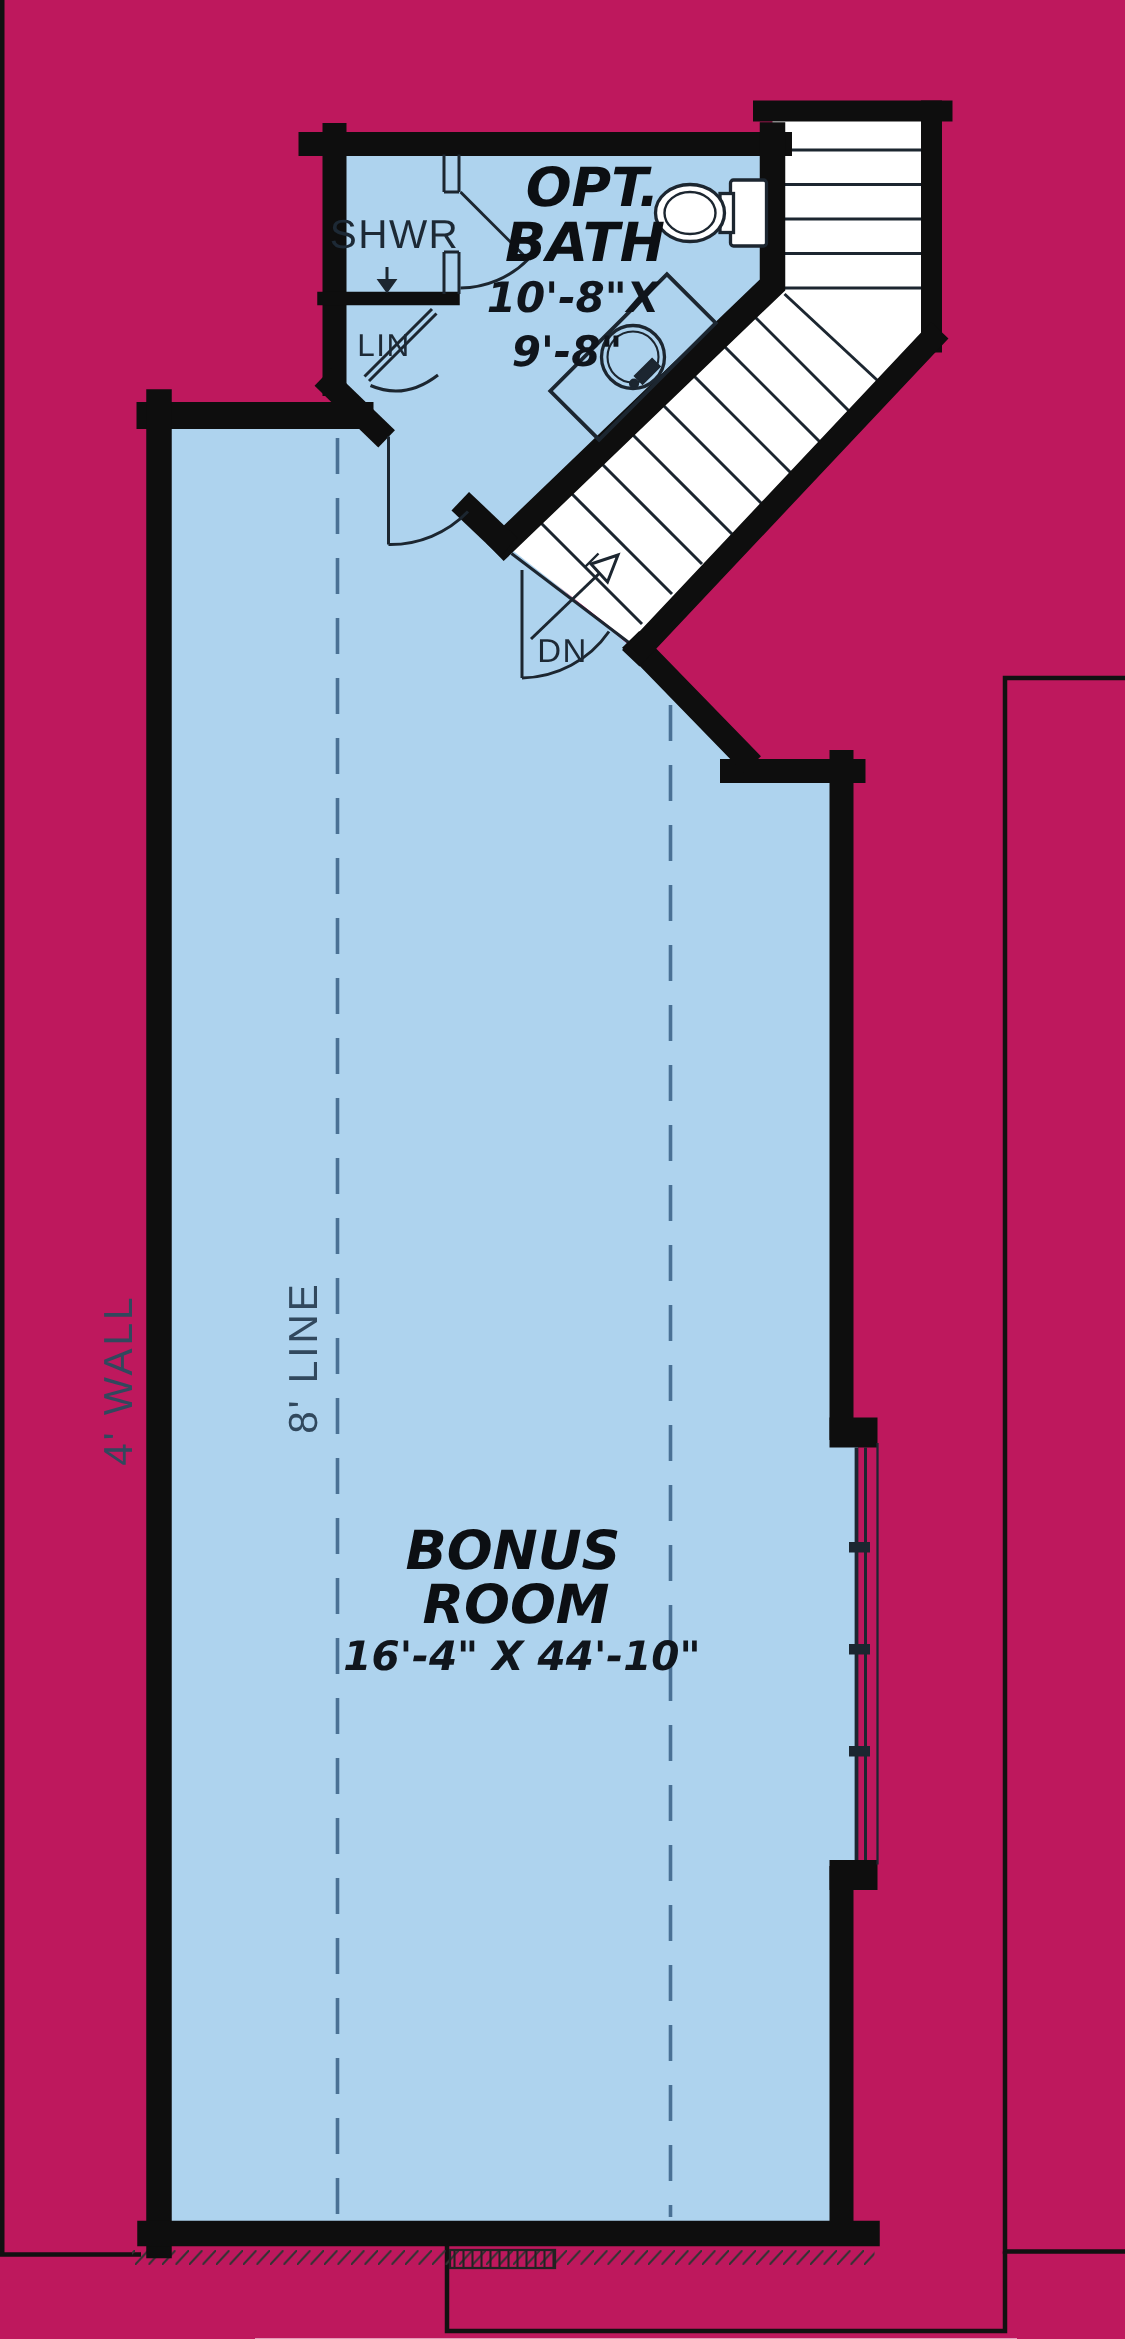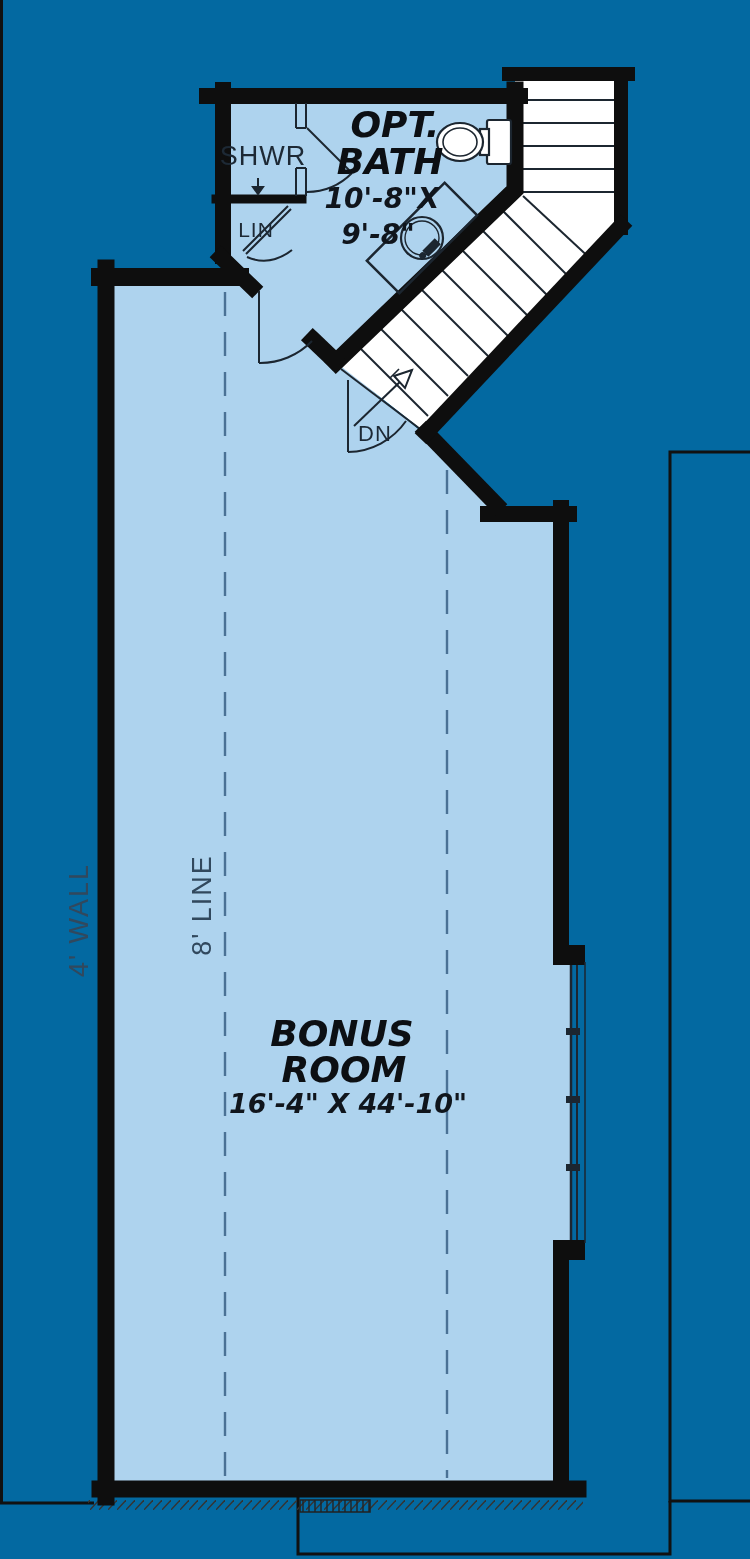--- a/index.html
+++ b/index.html
@@ -1,17 +1,17 @@
 <!DOCTYPE html>
 <html><head>
 <meta charset="utf-8">
 <style>
   html,body{margin:0;padding:0;background:#ffffff;}
   .plan-wrap{
-    width:750px;height:1559px;position:relative;background:#0369a1;
+    width:750px;height:1559px;position:relative;background:#be185d;
     font-family:"Liberation Sans", sans-serif;overflow:hidden;
   }
   svg{display:block;}
   text{user-select:none;}
   .t-room{
     font-family:"DejaVu Sans", sans-serif;
     font-style:italic;font-weight:bold;fill:#0c0f13;
   }
   .t-dim{
     font-family:"DejaVu Sans", sans-serif;

